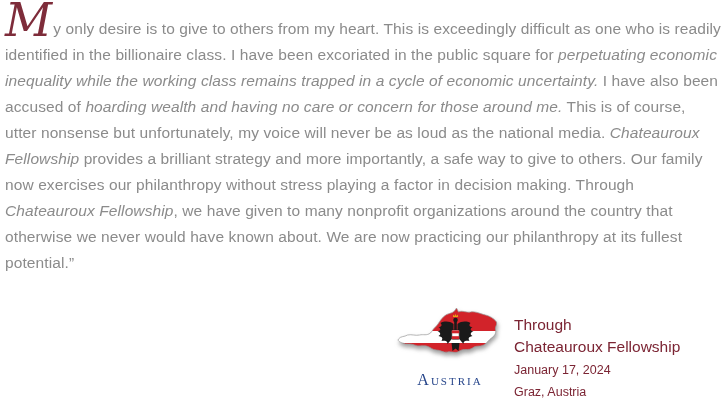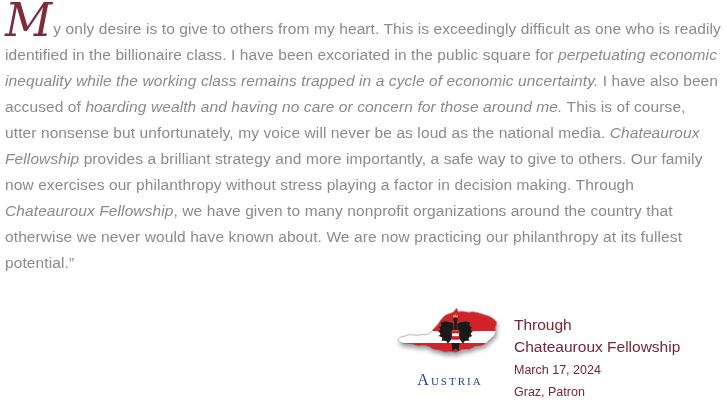--- a/index.html
+++ b/index.html
@@ -118,18 +118,18 @@
           <rect x="54.3" y="24.4" width="7.4" height="2.9" style="fill:var(--flag-red)"></rect>
           <rect x="54.3" y="30.2" width="7.4" height="2.9" style="fill:var(--flag-red)"></rect>
         </g>
       </svg>
       <div class="country-label">Austria</div>
     </div>
 
     <div class="attribution">
       <div class="role">Through</div>
       <div class="org">Chateauroux Fellowship</div>
-      <div class="date">March 17, 2024</div>
-      <div class="loc">Graz, Patron</div>
+      <div class="date">January 17, 2024</div>
+      <div class="loc">Graz, Austria</div>
     </div>
   </div>
 
 </div>
 
 </body></html>

